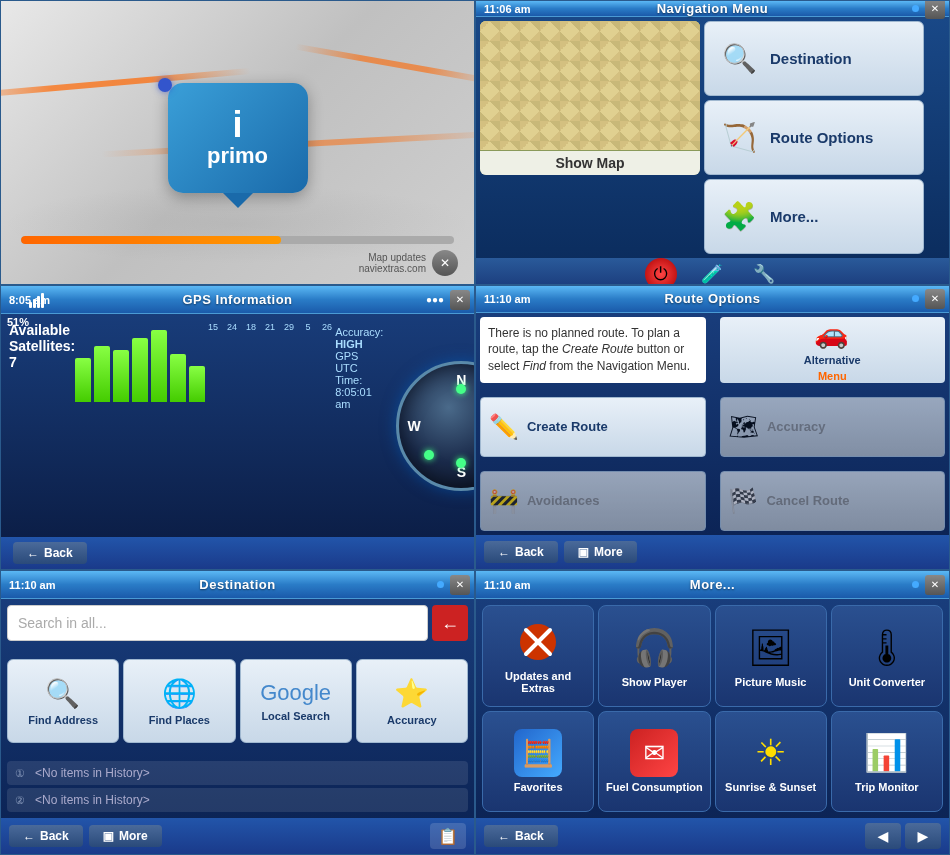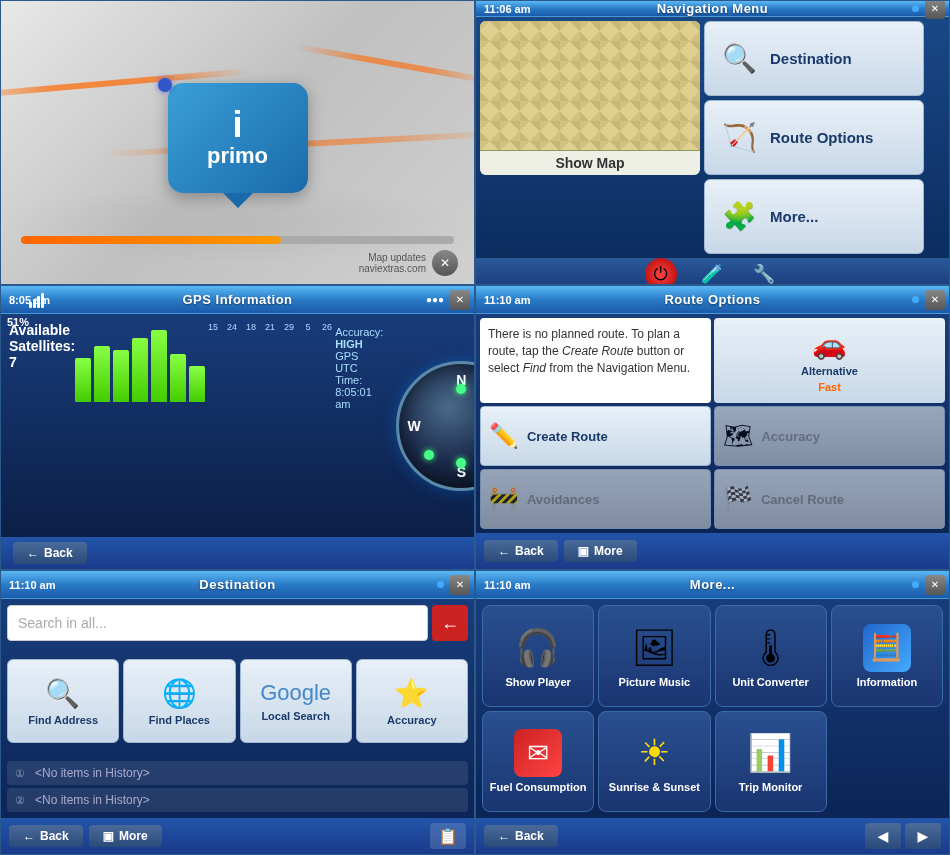--- a/index.html
+++ b/index.html
@@ -398,21 +398,21 @@
       grid-column: 2;
       grid-row: 2;
       display: flex;
       flex-direction: column;
     }
     .route-content {
       flex: 1;
       display: grid;
       grid-template-columns: 1fr 1fr;
       grid-template-rows: auto 60px 60px;
-      gap: 3px;
+      gap: 14px;
       padding: 4px;
     }
     .route-info-box {
       grid-column: 1;
       grid-row: 1;
       background: white;
       border-radius: 4px;
       padding: 8px;
       font-size: 12px;
       color: #333;
@@ -802,21 +802,21 @@
     </div>
     <div class="close-btn">✕</div>
   </div>
   <div class="route-content">
     <div class="route-info-box">
       <span>There is no planned route. To plan a route, tap the <em>Create Route</em> button or select <em>Find</em> from the Navigation Menu.</span>
     </div>
     <div class="route-alt-box">
       <div class="route-alt-icon">🚗</div>
       <span class="route-alt-label">Alternative</span>
-      <span class="route-alt-sub">Fast</span>
+      <span class="route-alt-sub">Menu</span>
     </div>
     <div class="route-btn">
       <div class="route-btn-icon">✏️</div>
       <span class="route-btn-label">Create Route</span>
     </div>
     <div class="route-btn disabled">
       <div class="route-btn-icon">🗺</div>
       <span class="route-btn-label">Accuracy</span>
     </div>
     <div class="route-btn disabled">
@@ -904,41 +904,51 @@
   <div class="panel-header">
     <span class="time">11:10 am</span>
     <span class="title">More...</span>
     <div class="signal-dots">
       <div class="signal-dot"></div>
     </div>
     <div class="close-btn">✕</div>
   </div>
   <div class="more-content">
 
+    <div class="more-item">
+      <div class="more-item-icon">
+        <svg width="40" height="40" viewBox="0 0 40 40">
+          <circle cx="20" cy="20" r="18" fill="#cc3300"></circle>
+          <line x1="8" y1="8" x2="32" y2="32" stroke="white" stroke-width="4" stroke-linecap="round"></line>
+          <line x1="32" y1="8" x2="8" y2="32" stroke="white" stroke-width="4" stroke-linecap="round"></line>
+        </svg>
+      </div>
+      <span class="more-item-label">Updates and Extras</span>
+    </div>
 
     <div class="more-item">
       <div class="more-item-icon" style="font-size:36px;">🎧</div>
       <span class="more-item-label">Show Player</span>
     </div>
 
     <div class="more-item">
       <div class="more-item-icon" style="font-size:36px;">🖼</div>
       <span class="more-item-label">Picture Music</span>
     </div>
 
     <div class="more-item">
       <div class="more-item-icon" style="font-size:36px;">🌡</div>
       <span class="more-item-label">Unit Converter</span>
     </div>
 
     <div class="more-item">
       <div class="more-item-icon">
         <div class="calc-icon">🧮</div>
       </div>
-      <span class="more-item-label">Information</span>
+      <span class="more-item-label">Favorites</span>
     </div>
 
     <div class="more-item">
       <div class="more-item-icon">
         <div class="fuel-icon">✉</div>
       </div>
       <span class="more-item-label">Fuel Consumption</span>
     </div>
 
     <div class="more-item">

